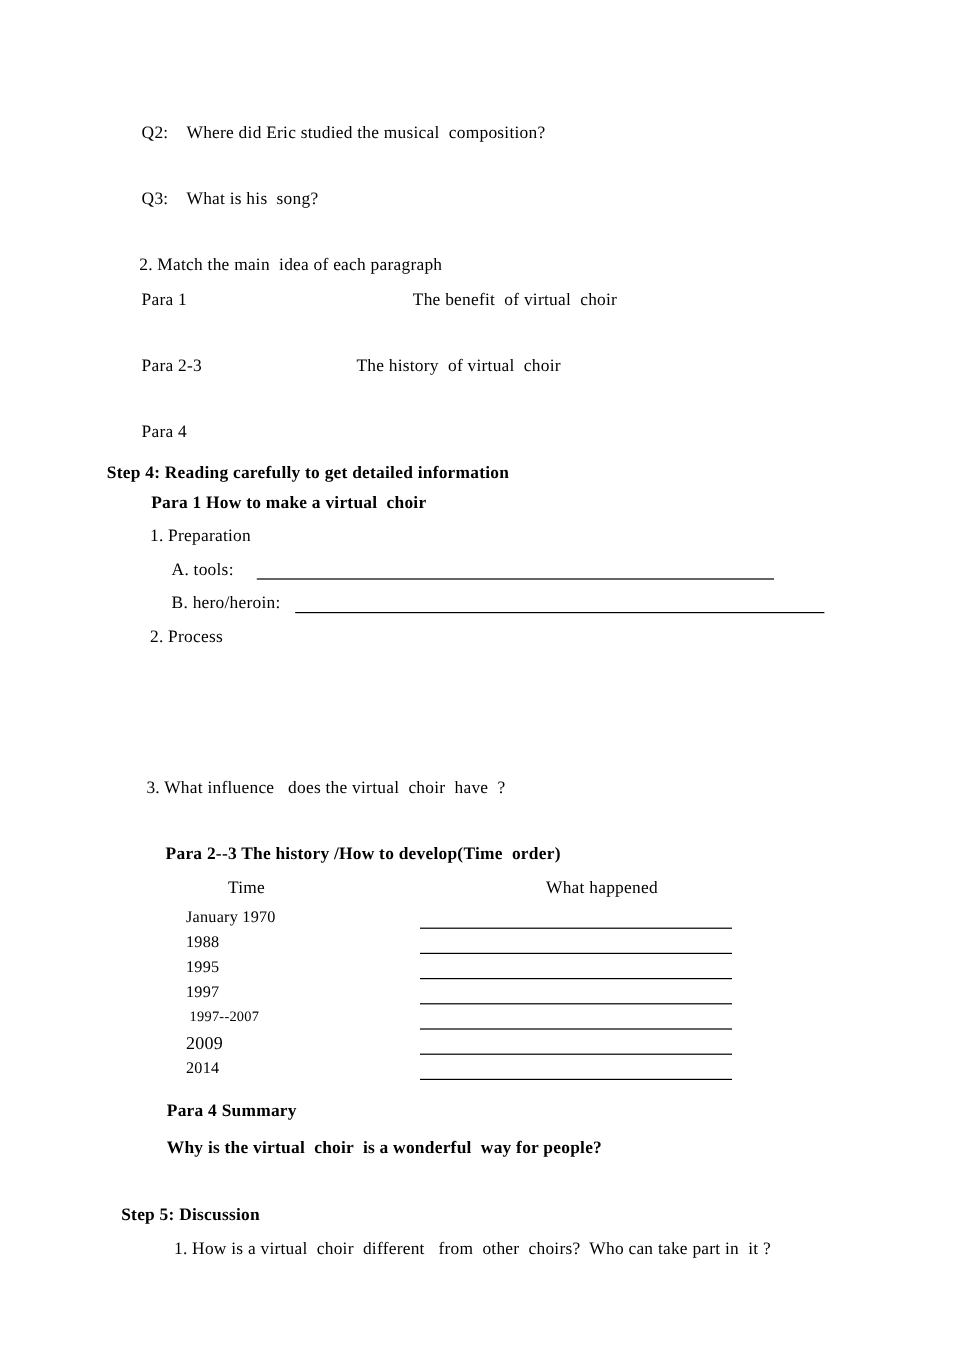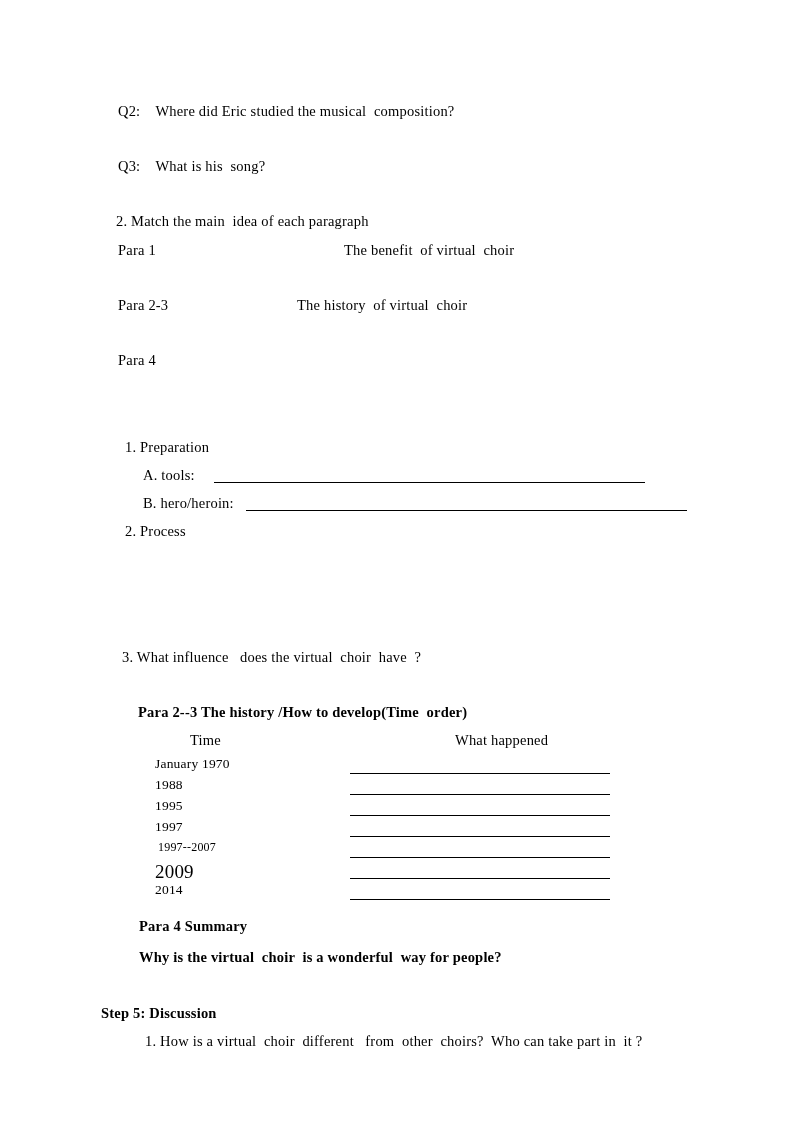--- a/index.html
+++ b/index.html
@@ -68,21 +68,23 @@
   <div class="txt" style="left:116px; top:214px;">2. Match the main  idea of each paragraph</div>
 
   <div class="txt" style="left:118px; top:243px;">Para 1</div>
   <div class="txt" style="left:296px; top:243px;margin-left:48px;">The benefit  of virtual  choir</div>
 
   <div class="txt" style="left:118px; top:298px;">Para 2-3</div>
   <div class="txt" style="left:297px; top:298px;">The history  of virtual  choir</div>
 
   <div class="txt" style="left:118px; top:353px;">Para 4</div>
 
+  <div class="txt bold" style="left:89px; top:387px;">Step 4: Reading carefully to get detailed information</div>
 
+  <div class="txt bold" style="left:126px; top:412px;">Para 1 How to make a virtual  choir</div>
 
   <div class="txt" style="left:125px; top:440px;">1. Preparation</div>
 
   <div class="txt" style="left:143px; top:468px;">A. tools:</div>
   <div class="blank-line" style="left:214px; top:482px; width:431px;"></div>
 
   <div class="txt" style="left:143px; top:496px;">B. hero/heroin:</div>
   <div class="blank-line" style="left:246px; top:510px; width:441px;"></div>
 
   <div class="txt" style="left:125px; top:524px;">2. Process</div>
@@ -103,21 +105,21 @@
 
   <div class="txt" style="left:155px; top:799px; font-size:13.5px;">1995</div>
   <div class="rule" style="left:350px; top:815px; width:260px;"></div>
 
   <div class="txt" style="left:155px; top:820px; font-size:13.5px;">1997</div>
   <div class="rule" style="left:350px; top:836px; width:260px;"></div>
 
   <div class="txt" style="left:158px; top:841px; font-size:12px;">1997--2007</div>
   <div class="rule" style="left:350px; top:857px; width:260px;"></div>
 
-  <div class="txt" style="left:155px; top:862px; font-size:19px;">2009</div>
+  <div class="txt" style="left:155px; top:862px; font-size:15px;">2009</div>
   <div class="rule" style="left:350px; top:878px; width:260px;"></div>
 
   <div class="txt" style="left:155px; top:883px; font-size:13.5px;">2014</div>
   <div class="rule" style="left:350px; top:899px; width:260px;"></div>
 
   <div class="txt bold" style="left:139px; top:919px;">Para 4 Summary</div>
 
   <div class="txt bold" style="left:139px; top:950px;">Why is the virtual  choir  is a wonderful  way for people?</div>
 
   <div class="txt bold" style="left:101px; top:1006px;">Step 5: Discussion</div>

